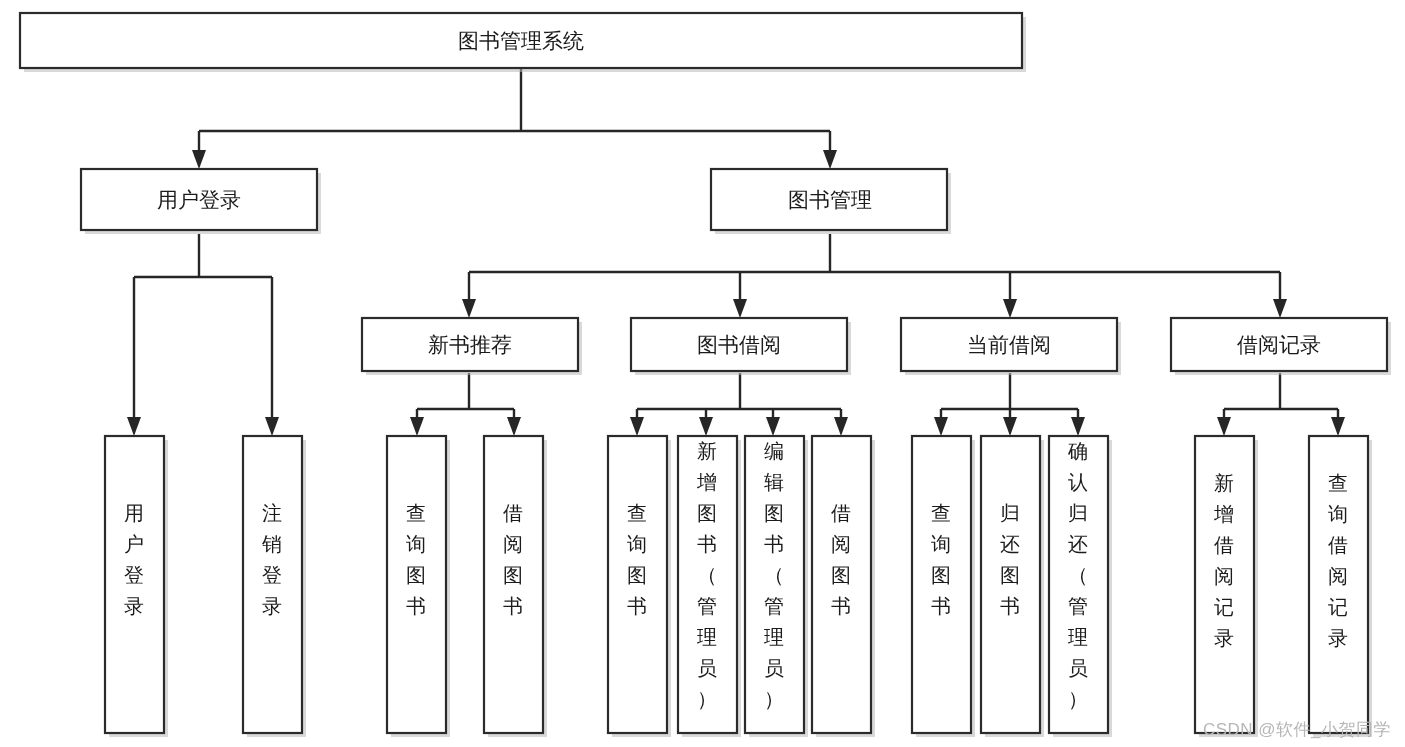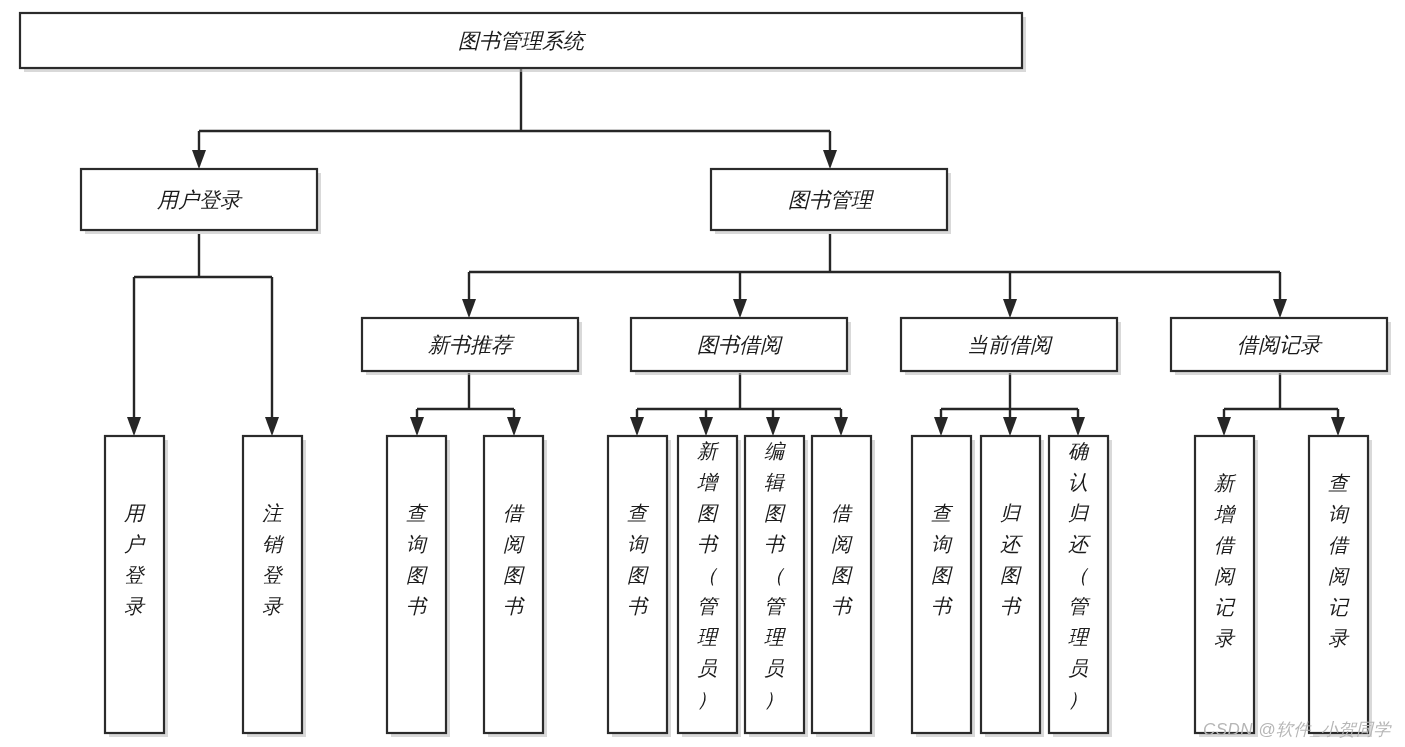--- a/index.html
+++ b/index.html
@@ -11,21 +11,20 @@
     width: 1405px;
     height: 747px;
     overflow: hidden;
     font-family: "Liberation Sans", "DejaVu Sans", sans-serif;
   }
   #diagram-root {
     position: relative;
     width: 1405px;
     height: 747px;
     background: #ffffff;
-    font-style: italic;
   }
   svg#flow {
     position: absolute;
     inset: 0;
     width: 1405px;
     height: 747px;
     display: block;
   }
   .node-rect {
     fill: #ffffff;

